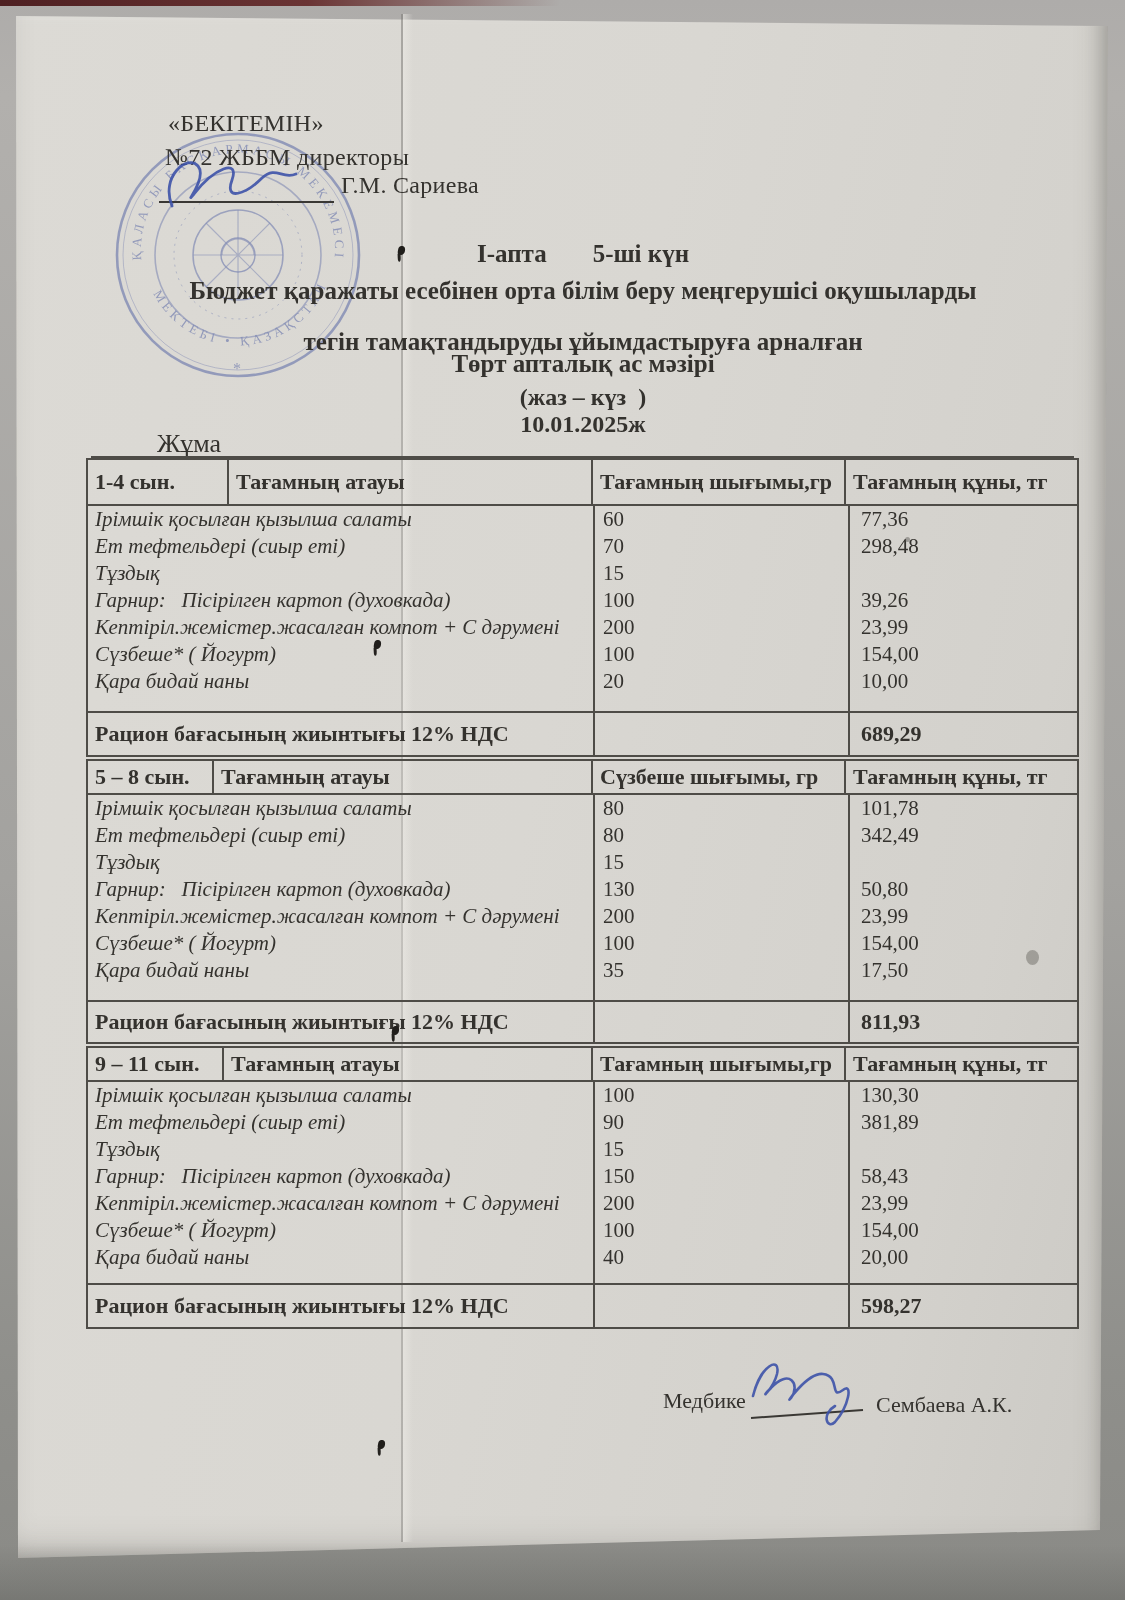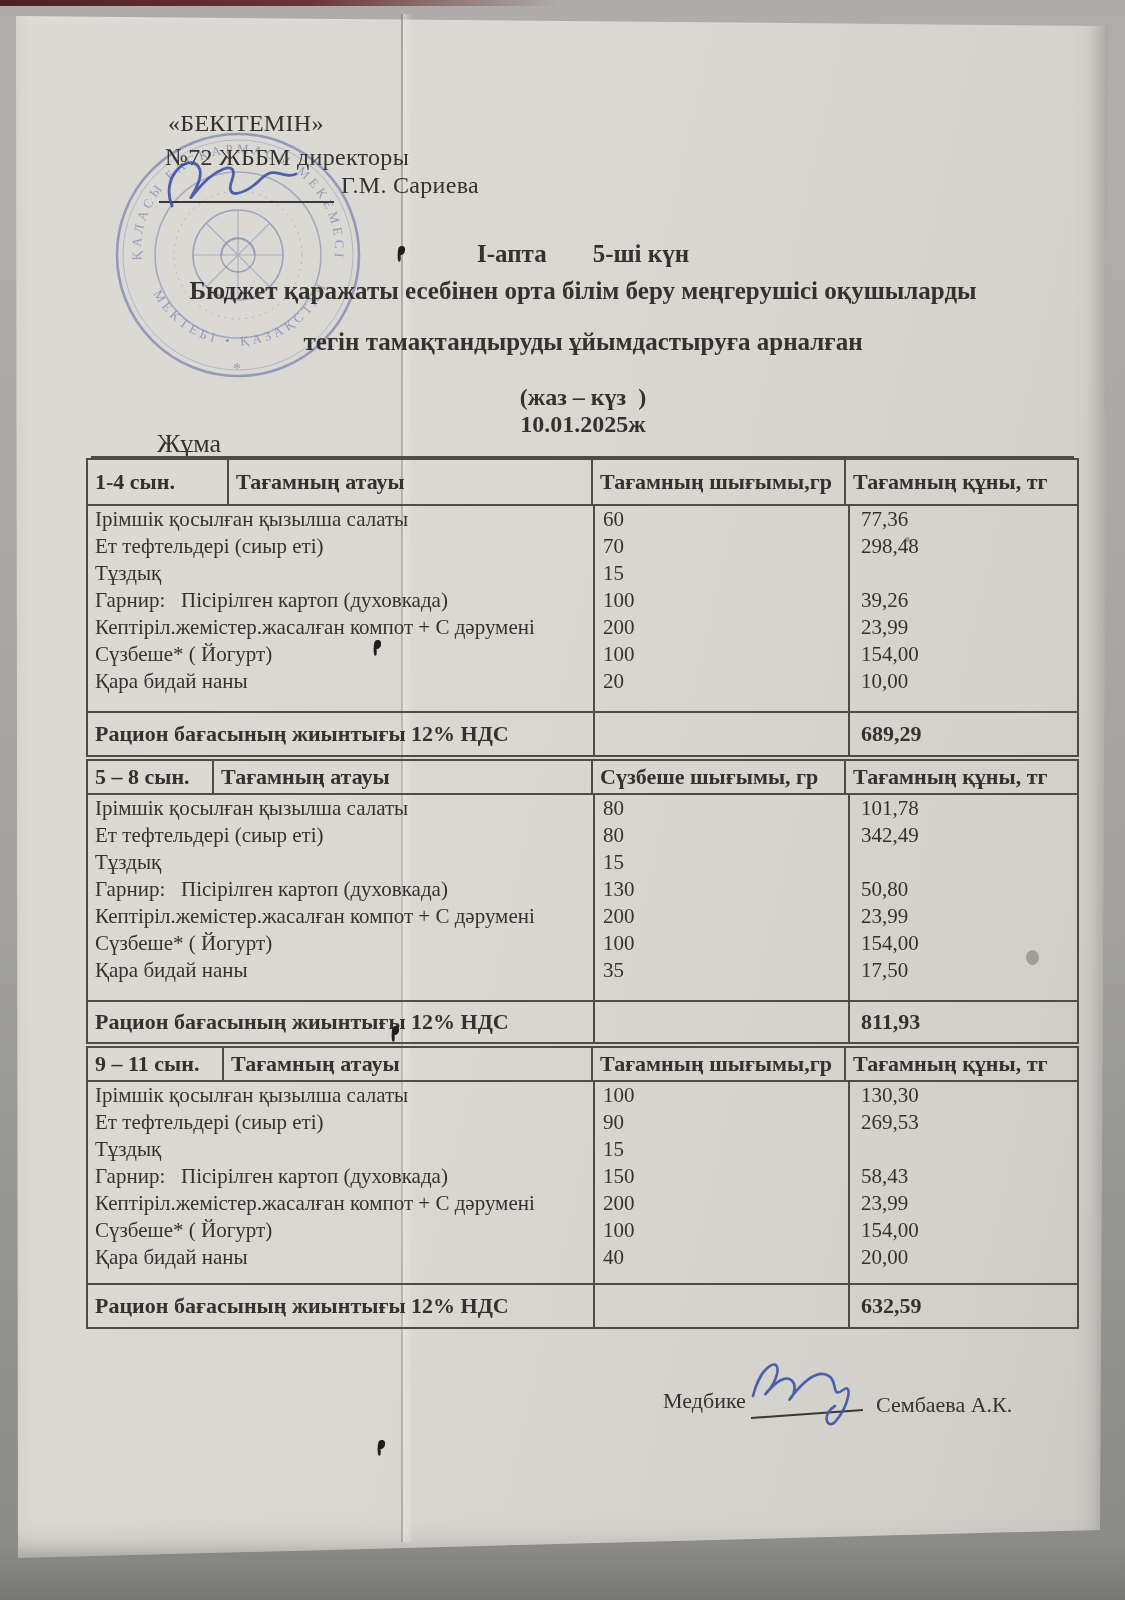--- a/index.html
+++ b/index.html
@@ -48,21 +48,21 @@
   .t3 .t-header{grid-template-columns:136px 369px 253px 231px;height:32px;}
   .t-header .hc{padding-left:7px;white-space:nowrap;overflow:hidden;}
   .br{border-right:2px solid var(--line);height:100%;display:flex;align-items:center;}
   .t-body{position:relative;font-size:21px;}
   .t1 .t-body{padding-bottom:16px;}
   .t2 .t-body{padding-bottom:16px;}
   .t3 .t-body{padding-bottom:12px;}
   .t-body .vline{position:absolute;top:0;bottom:0;width:2px;background:var(--line);}
   .vl1{left:505px;} .vl2{left:760px;}
   .t-row{display:grid;grid-template-columns:505px 255px 229px;height:27px;line-height:27px;}
-  .t-row .dname{padding-left:7px;white-space:pre;overflow:hidden;}
+  .t-row .dname{padding-left:7px;white-space:pre;overflow:hidden;font-style:italic;}
   .t-row .dqty{padding-left:10px;}
   .t-row .dprice{padding-left:13px;}
   .t-footer{display:grid;grid-template-columns:505px 255px 229px;align-items:center;
     border-top:2px solid var(--line);font-weight:bold;font-size:22px;height:42px;position:relative;}
   .t-footer .fl{padding-left:7px;}
   .t-footer .fv{padding-left:13px;}
   .t-footer .vline{position:absolute;top:0;bottom:0;width:2px;background:var(--line);}
 
   .sig-row{font-size:22px;}
   .u-line{letter-spacing:0;}
@@ -107,20 +107,21 @@
   <div class="abs hdr-txt" style="left:341px;top:172px;">Г.М. Сариева</div>
   <svg class="abs" style="left:158px;top:148px;" width="200" height="72" viewBox="0 0 200 72">
     <path d="M14,58 C2,28 30,6 40,18 C50,30 24,60 36,46 C56,20 82,10 74,32 C66,54 88,46 104,30 C118,17 124,32 138,26" fill="none" stroke="#3d52a8" stroke-width="2.8" opacity=".9" stroke-linecap="round"></path>
   </svg>
 
   <div class="abs title-line" style="top:240px;font-size:25px;">
     <span>І-апта</span><span style="display:inline-block;width:46px;"></span><span>5-ші күн</span>
   </div>
   <div class="abs title-line" style="top:277px;font-size:25px;">Бюджет қаражаты есебінен орта білім беру меңгерушісі оқушыларды</div>
   <div class="abs title-line" style="top:304px;font-size:25px;margin-top:24px;">тегін тамақтандыруды ұйымдастыруға арналған</div>
+  <div class="abs title-line" style="top:350px;font-size:25px;">Төрт апталық ас мәзірі</div>
   <div class="abs title-line" style="top:384px;font-size:24px;">(жаз – күз&nbsp;&nbsp;)</div>
   <div class="abs title-line" style="top:411px;font-size:24px;">10.01.2025ж</div>
   <div class="abs" style="left:157px;top:429px;font-size:26px;font-weight:normal;">Жұма</div>
 
   <div class="tables">
 
     <div class="menu-table t1">
       <div class="t-header">
         <div class="hc br">1-4 сын.</div>
         <div class="hc br">Тағамның атауы</div>
@@ -241,21 +242,21 @@
         <div class="vline vl1"></div>
         <div class="vline vl2"></div>
         <div class="t-row">
             <span class="dname">Ірімшік қосылған қызылша салаты</span>
             <span class="dqty">100</span>
             <span class="dprice">130,30</span>
           </div>
         <div class="t-row">
             <span class="dname">Ет тефтельдері (сиыр еті)</span>
             <span class="dqty">90</span>
-            <span class="dprice">269,53</span>
+            <span class="dprice">381,89</span>
           </div>
         <div class="t-row">
             <span class="dname">Тұздық</span>
             <span class="dqty">15</span>
             <span class="dprice"></span>
           </div>
         <div class="t-row">
             <span class="dname">Гарнир:&nbsp;&nbsp; Пісірілген картоп (духовкада)</span>
             <span class="dqty">150</span>
             <span class="dprice">58,43</span>
@@ -274,21 +275,21 @@
             <span class="dname">Қара бидай наны</span>
             <span class="dqty">40</span>
             <span class="dprice">20,00</span>
           </div>
       </div>
       <div class="t-footer">
         <div class="vline vl1"></div>
         <div class="vline vl2"></div>
         <span class="fl">Рацион бағасының жиынтығы 12% НДС</span>
         <span></span>
-        <span class="fv">632,59</span>
+        <span class="fv">598,27</span>
       </div>
     </div>
   </div>
 
   <div class="abs sig-row" style="left:663px;top:1388px;">Медбике</div>
   <svg class="abs" style="left:743px;top:1344px;" width="128" height="84" viewBox="0 0 128 84">
     <path d="M8,74 L120,66" stroke="#3a3834" stroke-width="2" fill="none"></path>
     <path d="M10,52 C18,20 38,12 34,30 C30,46 14,58 28,44 C46,24 58,40 48,54 C40,64 64,28 80,30 C98,32 86,56 100,46 C110,38 106,62 92,78 C84,86 78,70 92,62" fill="none" stroke="#3d52a8" stroke-width="2.6" opacity=".9" stroke-linecap="round"></path>
   </svg>
   <div class="abs sig-row" style="left:876px;top:1392px;">Сембаева А.К.</div>

